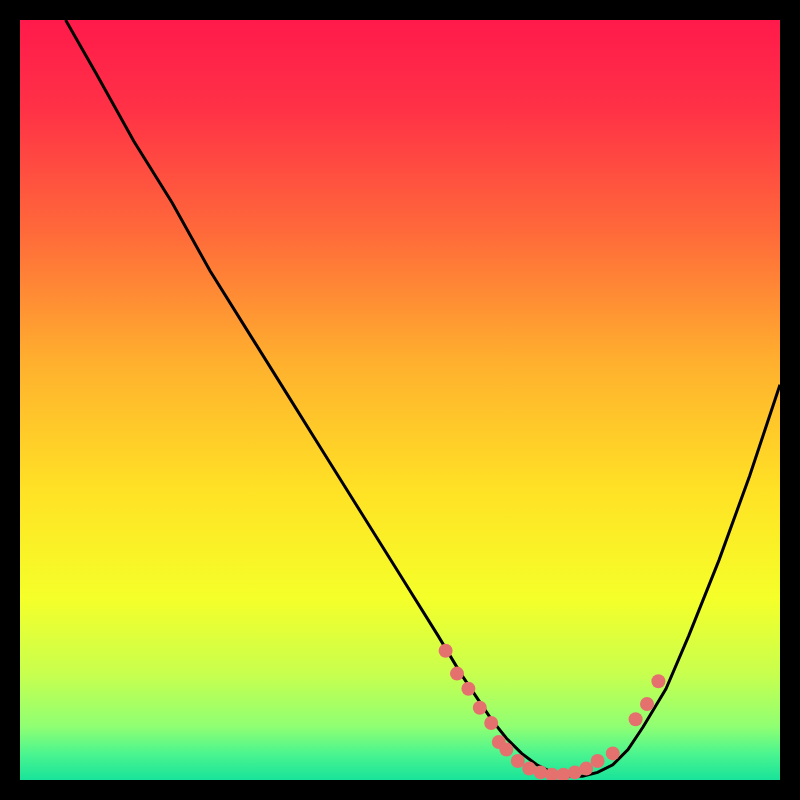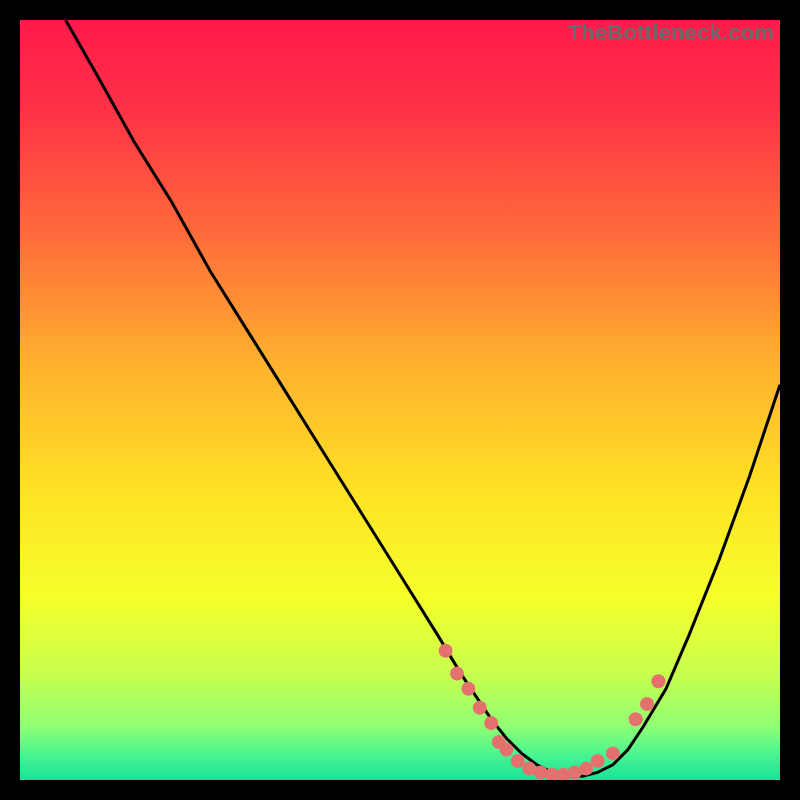--- a/index.html
+++ b/index.html
@@ -73,14 +73,13 @@
         <circle cx="543.4" cy="754.7" r="7" fill="#e4716e"></circle>
         <circle cx="554.8" cy="752.4" r="7" fill="#e4716e"></circle>
         <circle cx="566.2" cy="748.6" r="7" fill="#e4716e"></circle>
         <circle cx="577.6" cy="741.0" r="7" fill="#e4716e"></circle>
         <circle cx="592.8" cy="733.4" r="7" fill="#e4716e"></circle>
         <circle cx="615.6" cy="699.2" r="7" fill="#e4716e"></circle>
         <circle cx="627.0" cy="684.0" r="7" fill="#e4716e"></circle>
         <circle cx="638.4" cy="661.2" r="7" fill="#e4716e"></circle>
       </g>
   </svg>
-  <div class="watermark">TheBottleneck.com</div>
 </div>
 
 </body></html>

